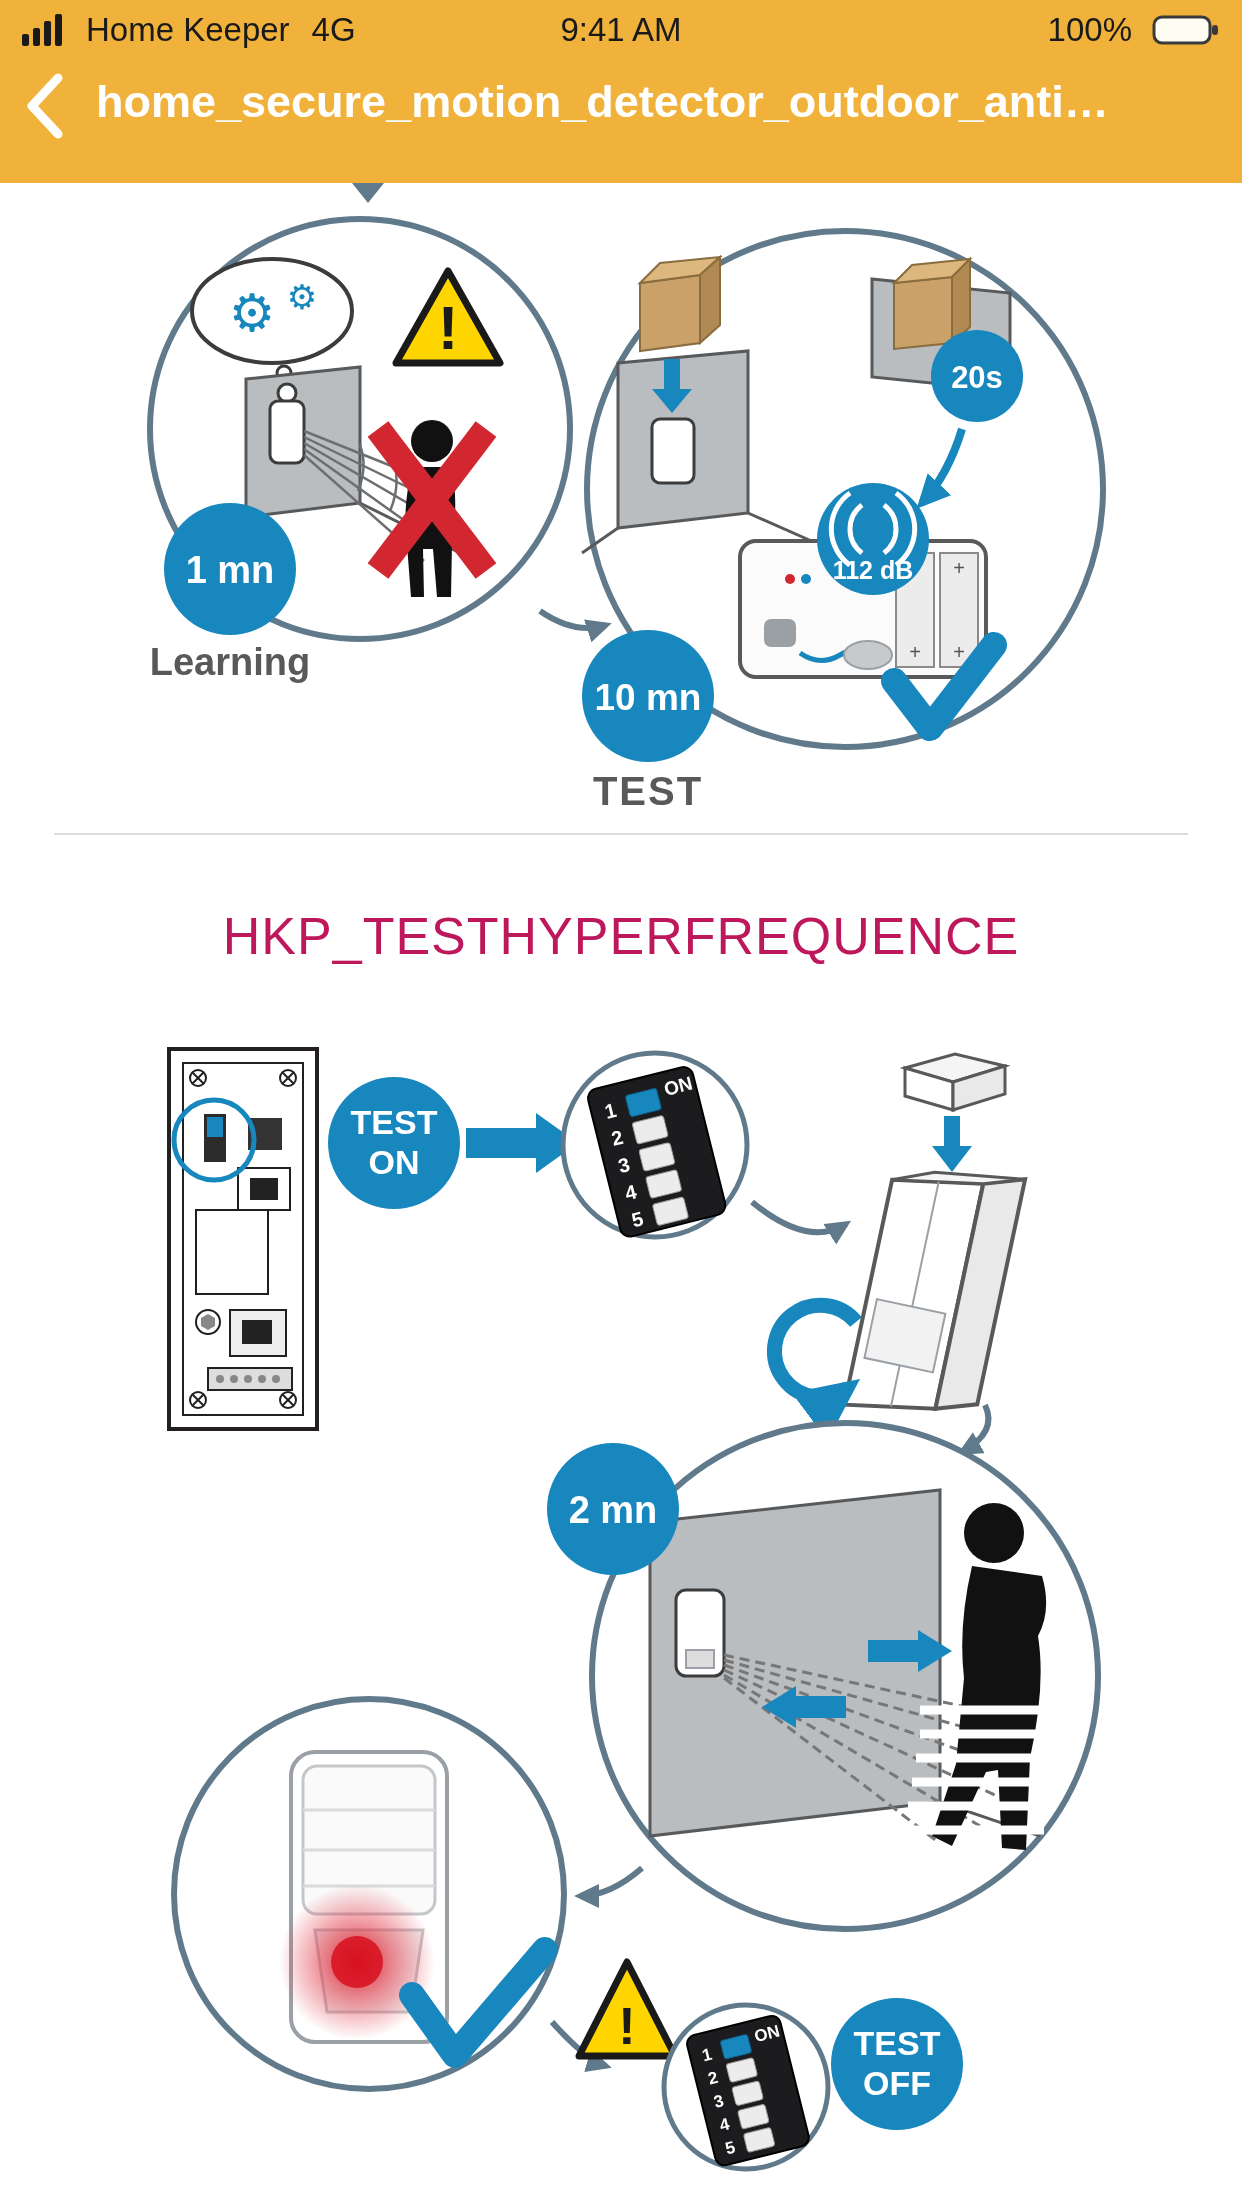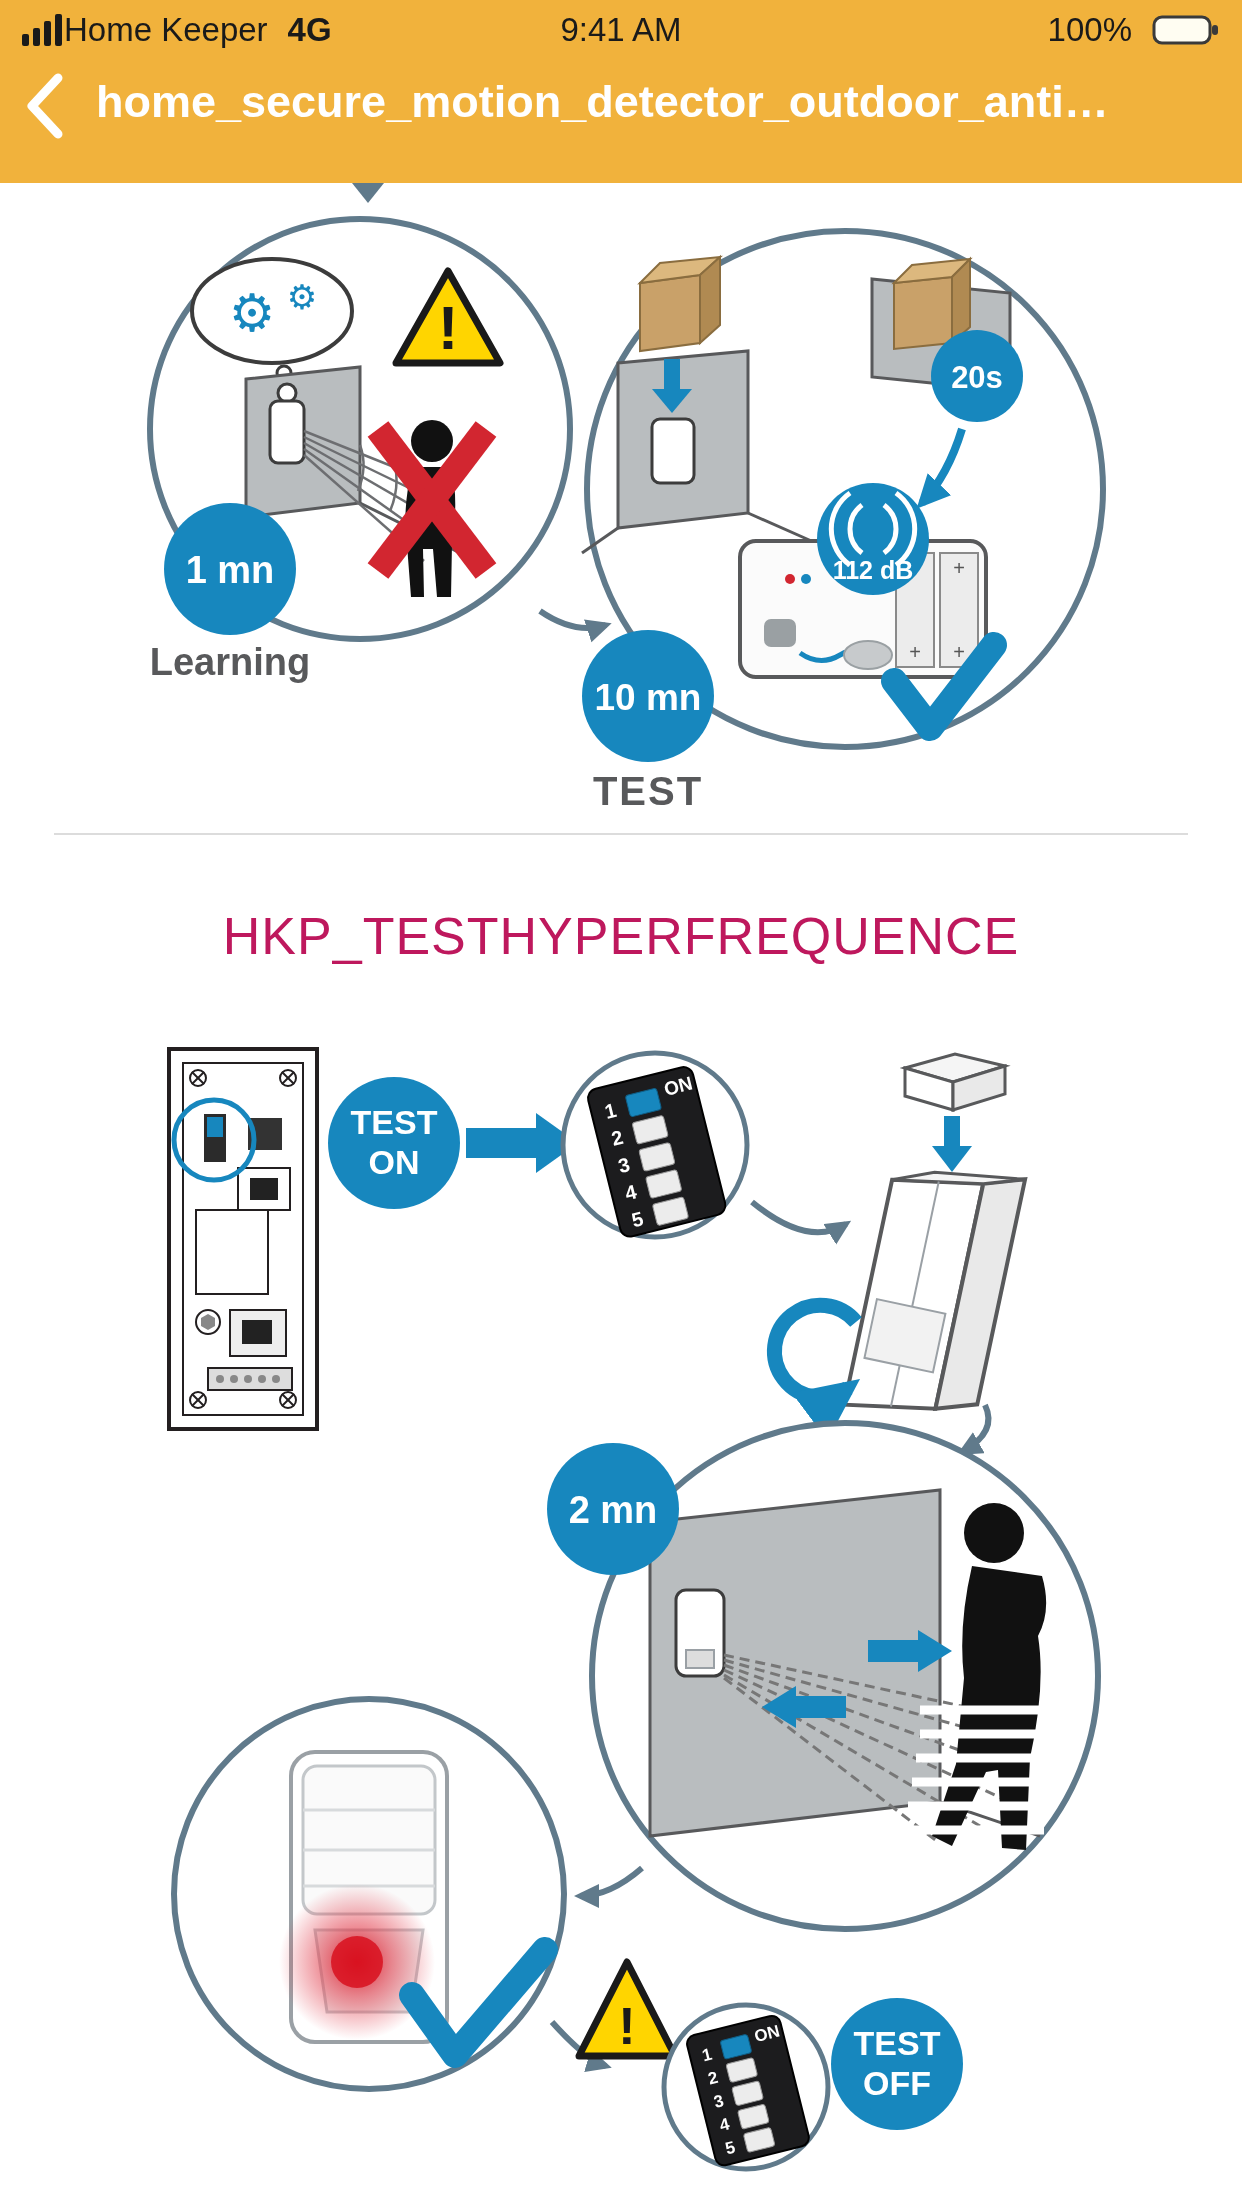--- a/index.html
+++ b/index.html
@@ -10,25 +10,25 @@
     position:relative;
   }
   .phone { position:absolute; inset:0; }
 
   
   .header { position:absolute; top:0; left:0; width:1242px; height:183px; background:#F1B23C; }
   .status-bar {
     position:absolute; top:0; left:0; width:100%; height:60px;
     display:flex; align-items:center; color:#1a1a1a; font-size:33px;
   }
-  .sb-left { position:absolute; left:22px; top:0; height:60px; display:flex; align-items:center; gap:0; }
+  .sb-left { position:absolute; left:22px; top:0; height:60px; display:flex; align-items:center; gap:22px; }
   .sb-center { position:absolute; left:0; width:100%; text-align:center; top:0; line-height:60px; font-weight:400; }
   .sb-right { position:absolute; right:22px; top:0; height:60px; display:flex; align-items:center; gap:20px; }
   .carrier { font-weight:400; }
-  .net { font-weight:700;margin-left:20px; }
+  .net { font-weight:400; }
 
   .nav-bar { position:absolute; top:44px; left:0; width:100%; height:123px; }
   .back-btn { position:absolute; left:18px; top:24px; width:56px; height:76px; cursor:pointer; }
   .nav-title {
     position:absolute; left:96px; top:0; width:1130px; height:123px;
     line-height:116px; color:#fff; font-size:45px; font-weight:700;
     white-space:nowrap; overflow:hidden;
   }
 
   

